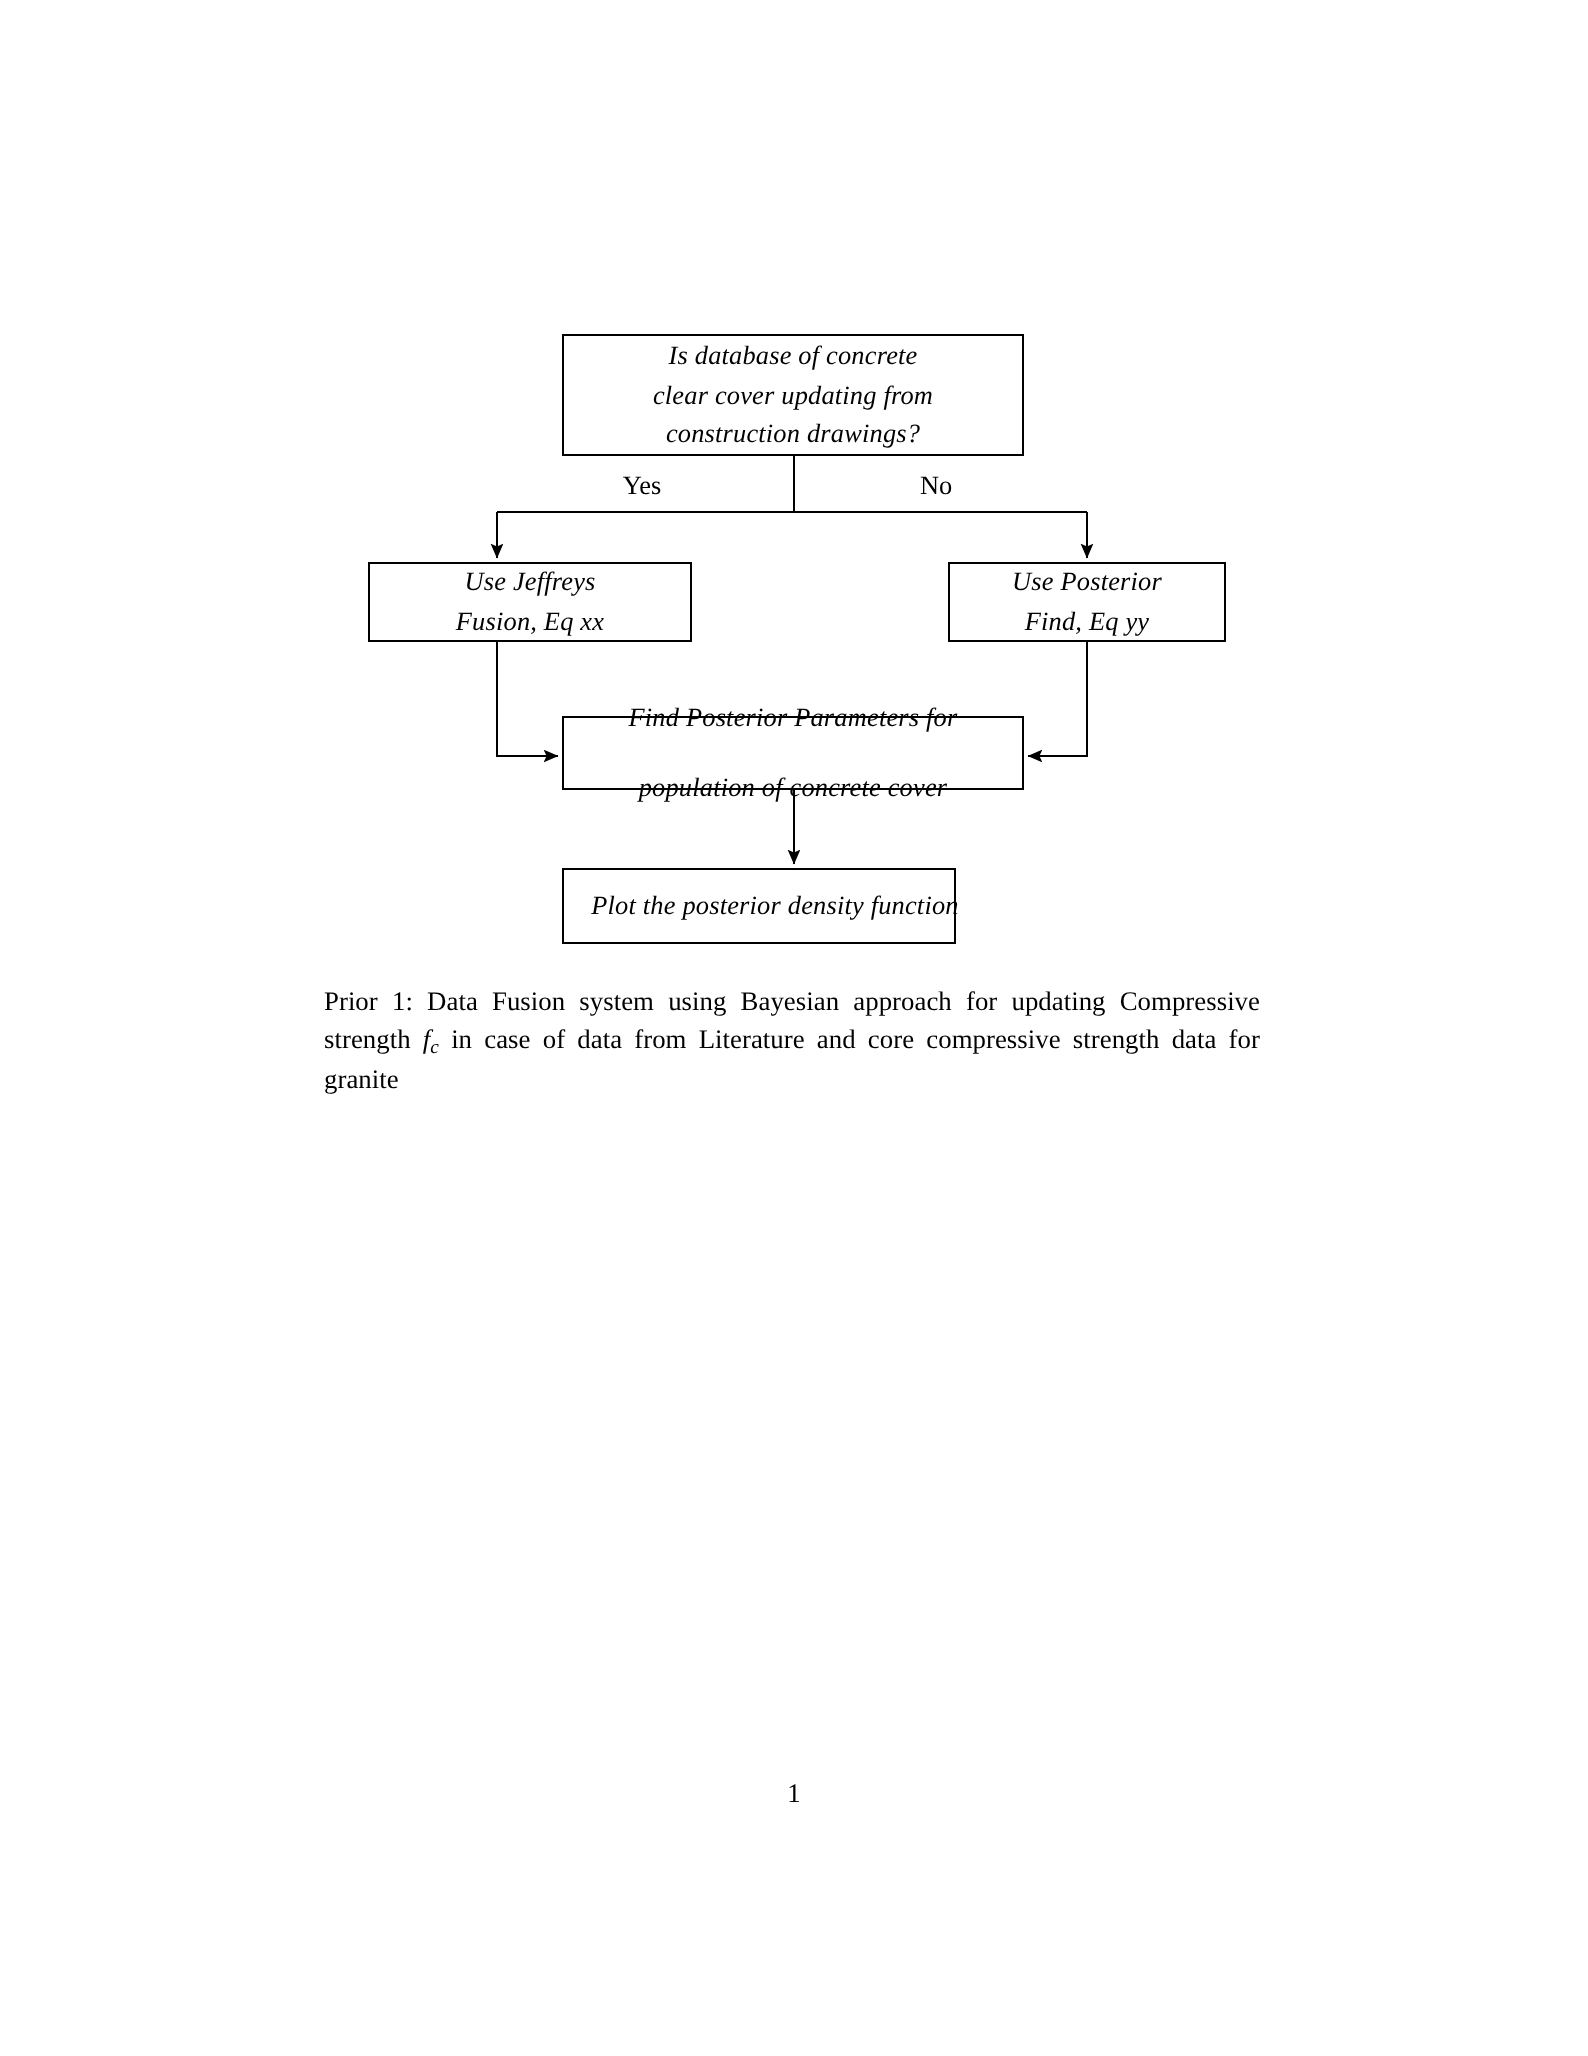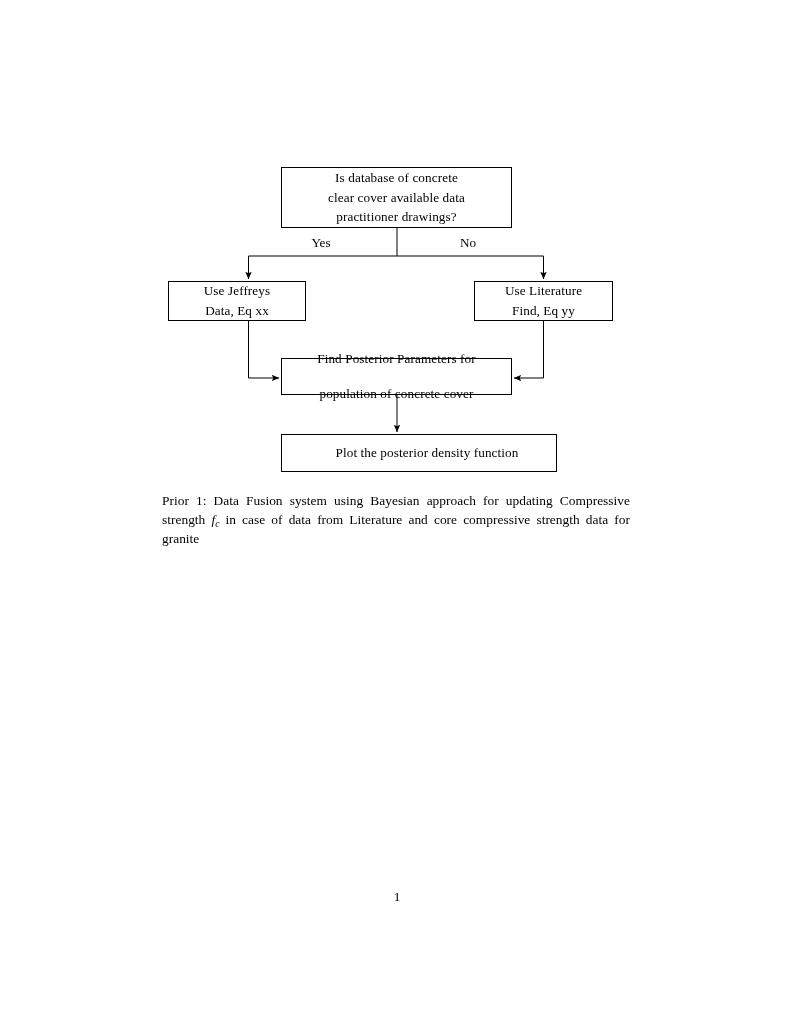--- a/index.html
+++ b/index.html
@@ -32,27 +32,27 @@
     background: #ffffff;
     display: flex;
     flex-direction: column;
     align-items: center;
     justify-content: center;
     font-size: 13.2px;
     line-height: 1.48;
     text-align: center;
     letter-spacing: 0.1px;
   }
-  .fc-box .ln { display: block; white-space: nowrap; }
+  .fc-box .ln { display: block; white-space: nowrap; font-style: italic; }
 
   #box-question { left: 281px; top: 167px; width: 231px; height: 61px; }
-  #box-jeffreys { left: 168px; top: 281px; width: 138px; height: 40px; }
+  #box-jeffreys { left: 184px; top: 281px; width: 162px; height: 40px; }
   #box-conjugate { left: 474px; top: 281px; width: 139px; height: 40px; }
   #box-posterior { left: 281px; top: 358px; width: 231px; height: 37px; gap: 15px; }
-  #box-plot      { left: 281px; top: 434px; width: 276px; height: 38px; padding-left: 16px; }
+  #box-plot      { left: 281px; top: 434px; width: 197px; height: 38px; padding-left: 16px; }
 
   .edge-label {
     position: absolute;
     font-size: 13.2px;
     line-height: 1;
     white-space: nowrap;
     text-align: center;
   }
   #label-yes { left: 271px; top: 236px; width: 100px; }
   #label-no  { left: 418px; top: 236px; width: 100px; }
@@ -119,34 +119,34 @@
 
     <path d="M248.5,321 L248.5,378 L279,378" stroke="#000000" stroke-width="1" fill="none" marker-end="url(#arrow)"></path>
 
     <path d="M543.5,321 L543.5,378 L514,378" stroke="#000000" stroke-width="1" fill="none" marker-end="url(#arrow)"></path>
 
     <path d="M397,395 L397,432" stroke="#000000" stroke-width="1" fill="none" marker-end="url(#arrow)"></path>
   </svg>
 
   <div class="fc-box" id="box-question">
     <span class="ln">Is database of concrete</span>
-    <span class="ln">clear cover available data</span>
-    <span class="ln">practitioner drawings?</span>
+    <span class="ln">clear cover updating from</span>
+    <span class="ln">construction drawings?</span>
   </div>
 
   <div class="edge-label" id="label-yes">Yes</div>
   <div class="edge-label" id="label-no">No</div>
 
   <div class="fc-box" id="box-jeffreys">
     <span class="ln">Use Jeffreys</span>
-    <span class="ln">Data, Eq xx</span>
+    <span class="ln">Fusion, Eq xx</span>
   </div>
 
   <div class="fc-box" id="box-conjugate">
-    <span class="ln">Use Literature</span>
+    <span class="ln">Use Posterior</span>
     <span class="ln">Find, Eq yy</span>
   </div>
 
   <div class="fc-box" id="box-posterior">
     <span class="ln">Find Posterior Parameters for</span>
     <span class="ln">population of concrete cover</span>
   </div>
 
   <div class="fc-box" id="box-plot">
     <span class="ln">Plot the posterior density function</span>

